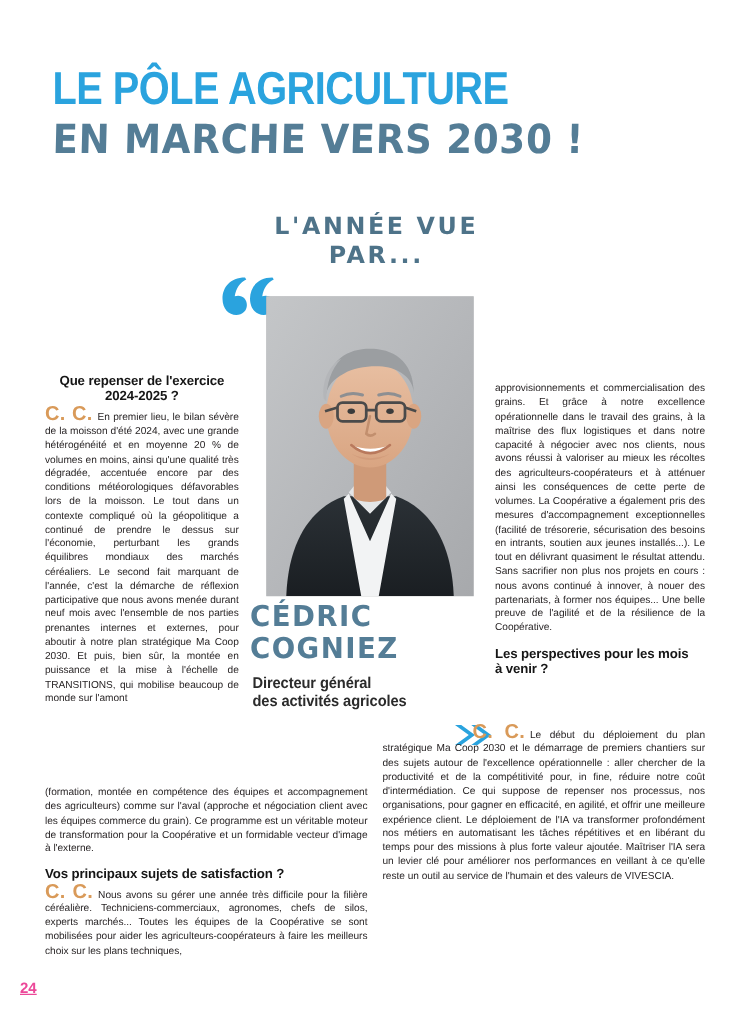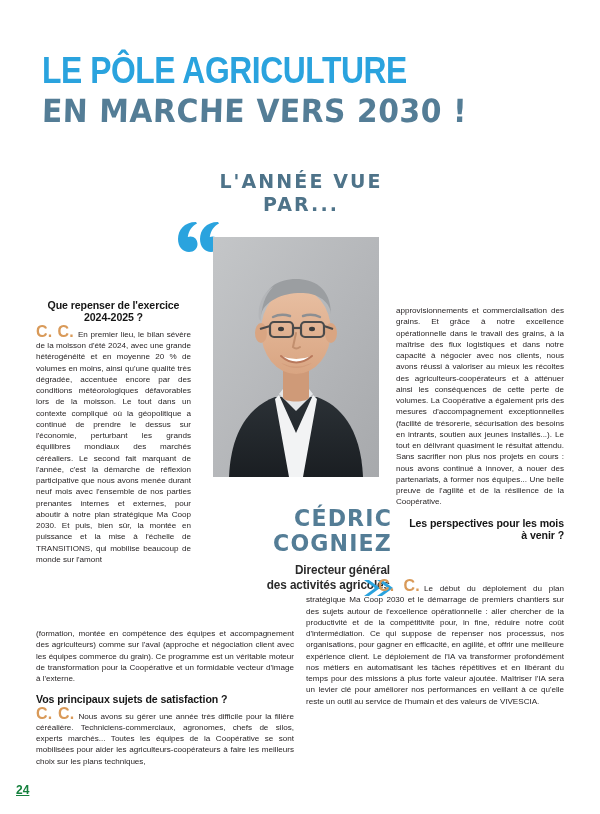--- a/index.html
+++ b/index.html
@@ -87,23 +87,23 @@
     height: 240px;
     overflow: hidden;
     background: #b9bbbd;
   }
   .photo-svg { display: block; width: 166px; height: 240px; }
 
   
   .name-block {
     position: absolute;
     left: 196px;
-    top: 506px;
+    top: 482px;
     width: 200px;
-    text-align: right;
+    text-align: left;
   }
   .name-line {
     font-family: "DejaVu Sans", sans-serif;
     font-weight: bold;
     font-size: 23px;
     line-height: 25px;
     letter-spacing: 1.2px;
     color: #547D96;
     transform: scaleX(0.96);
   }
@@ -167,21 +167,21 @@
   }
 
   
   .page-num {
     position: absolute;
     left: 16px;
     top: 783px;
     font-family: "Liberation Sans Narrow", "Liberation Sans", sans-serif;
     font-weight: bold;
     font-size: 12px;
-    color: #15803d;
+    color: #ec4899;
     text-decoration: underline;
   }
 </style>
 </head>
 <body>
 
 <div class="page">
 
   <div class="title-block">
     <div class="title-line1">LE PÔLE AGRICULTURE</div>
@@ -267,21 +267,21 @@
   <div class="col col-left">
     <div class="sec-head left-head">
       <div>Que repenser de l'exercice</div>
       <div>2024-2025 ?</div>
     </div>
     <p class="body-par"><span class="initials">C. C.</span><span>En premier lieu, le bilan sévère de la moisson d'été 2024, avec une grande hétérogénéité et en moyenne 20 % de volumes en moins, ainsi qu'une qualité très dégradée, accentuée encore par des conditions météorologiques défavorables lors de la moisson. Le tout dans un contexte compliqué où la géopolitique a continué de prendre le dessus sur l'économie, perturbant les grands équilibres mondiaux des marchés céréaliers. Le second fait marquant de l'année, c'est la démarche de réflexion participative que nous avons menée durant neuf mois avec l'ensemble de nos parties prenantes internes et externes, pour aboutir à notre plan stratégique Ma Coop 2030. Et puis, bien sûr, la montée en puissance et la mise à l'échelle de TRANSITIONS, qui mobilise beaucoup de monde sur l'amont</span></p>
   </div>
 
   <div class="col col-right">
     <p class="body-par">approvisionnements et commercialisation des grains. Et grâce à notre excellence opérationnelle dans le travail des grains, à la maîtrise des flux logistiques et dans notre capacité à négocier avec nos clients, nous avons réussi à valoriser au mieux les récoltes des agriculteurs-coopérateurs et à atténuer ainsi les conséquences de cette perte de volumes. La Coopérative a également pris des mesures d'accompagnement exceptionnelles (facilité de trésorerie, sécurisation des besoins en intrants, soutien aux jeunes installés...). Le tout en délivrant quasiment le résultat attendu. Sans sacrifier non plus nos projets en cours : nous avons continué à innover, à nouer des partenariats, à former nos équipes... Une belle preuve de l'agilité et de la résilience de la Coopérative.</p>
-    <div class="sec-head" style="margin-top:9px;text-align:right;">
+    <div class="sec-head" style="margin-top:9px;text-align:left;">
       <div>Les perspectives pour les mois</div>
       <div>à venir ?</div>
     </div>
   </div>
 
   <div class="chev-icon">
     <svg viewBox="0 0 34 20" width="34" height="20" aria-hidden="true">
       <path d="M2 2 L13 10 L2 18 L7 18 L18 10 L7 2 Z" fill="#2AA3DE"></path>
       <path d="M15 2 L26 10 L15 18 L20 18 L31 10 L20 2 Z" fill="#2AA3DE"></path>
     </svg>

